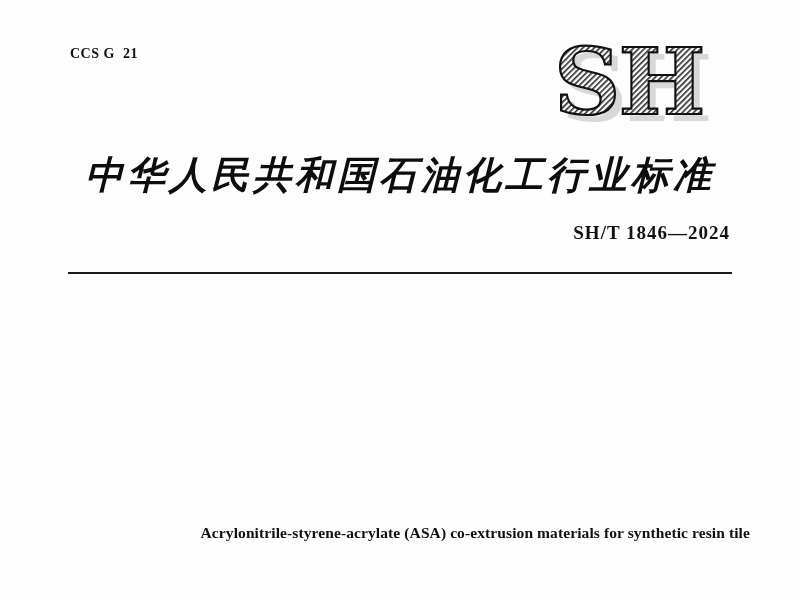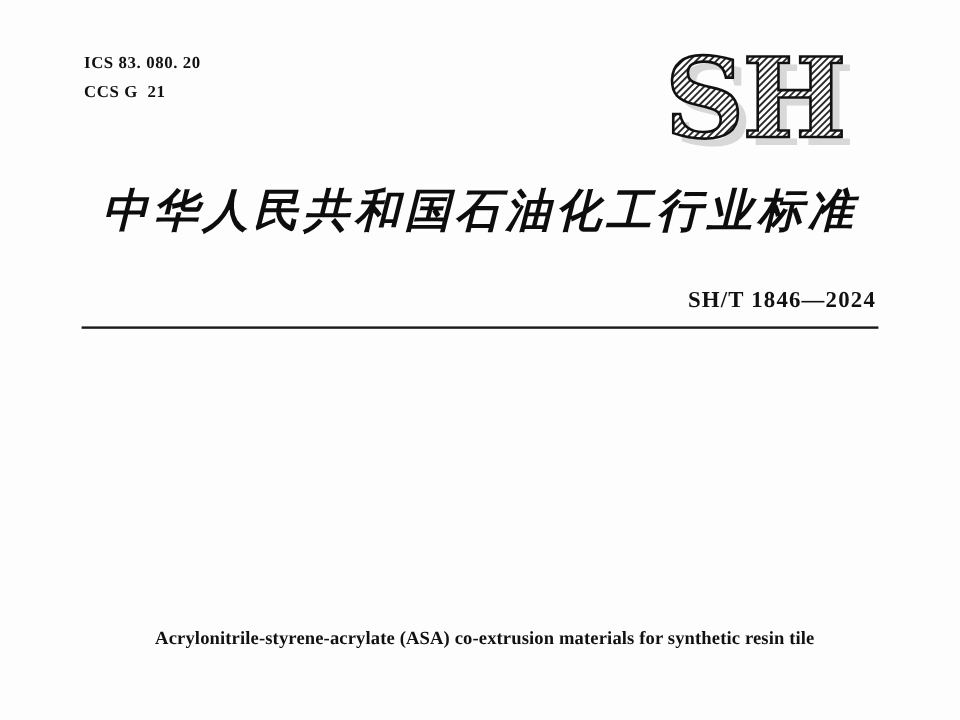--- a/index.html
+++ b/index.html
@@ -67,21 +67,20 @@
   
   .std-number {
     position: absolute;
     right: 70px;
     top: 222px;
     font-family: "Liberation Serif", serif;
     font-weight: bold;
     font-size: 19px;
     letter-spacing: 1px;
     color: #111;
-    margin-top: 18px;
   }
 
   
   .rule {
     position: absolute;
     left: 68px;
     right: 68px;
     top: 272px;
     height: 2px;
     background: #1a1a1a;
@@ -102,35 +101,34 @@
     color: #0d0d0d;
   }
   .subject .line2 { display: block; }
 
   
   .english {
     position: absolute;
     left: 58px;
     right: 50px;
     top: 524px;
-    text-align: center;
+    text-align: right;
     font-family: "Liberation Serif", serif;
     font-weight: bold;
     font-size: 15.5px;
     letter-spacing: 0.1px;
     color: #111;
   }
 </style>
 </head>
 <body>
 
 <div class="page">
 
   <div class="codes">
-    <div>ICS 83. 080. 20</div>
     <div>CCS G  21</div>
   </div>
 
   <div class="emblem">
     <svg width="180" height="92" viewBox="0 0 180 92" xmlns="http://www.w3.org/2000/svg">
       <defs>
         <pattern id="hatch" width="4" height="4" patternUnits="userSpaceOnUse" patternTransform="rotate(45)">
           <rect width="4" height="4" fill="#ffffff"></rect>
           <rect width="1.6" height="4" fill="#2a2a2a"></rect>
         </pattern>

